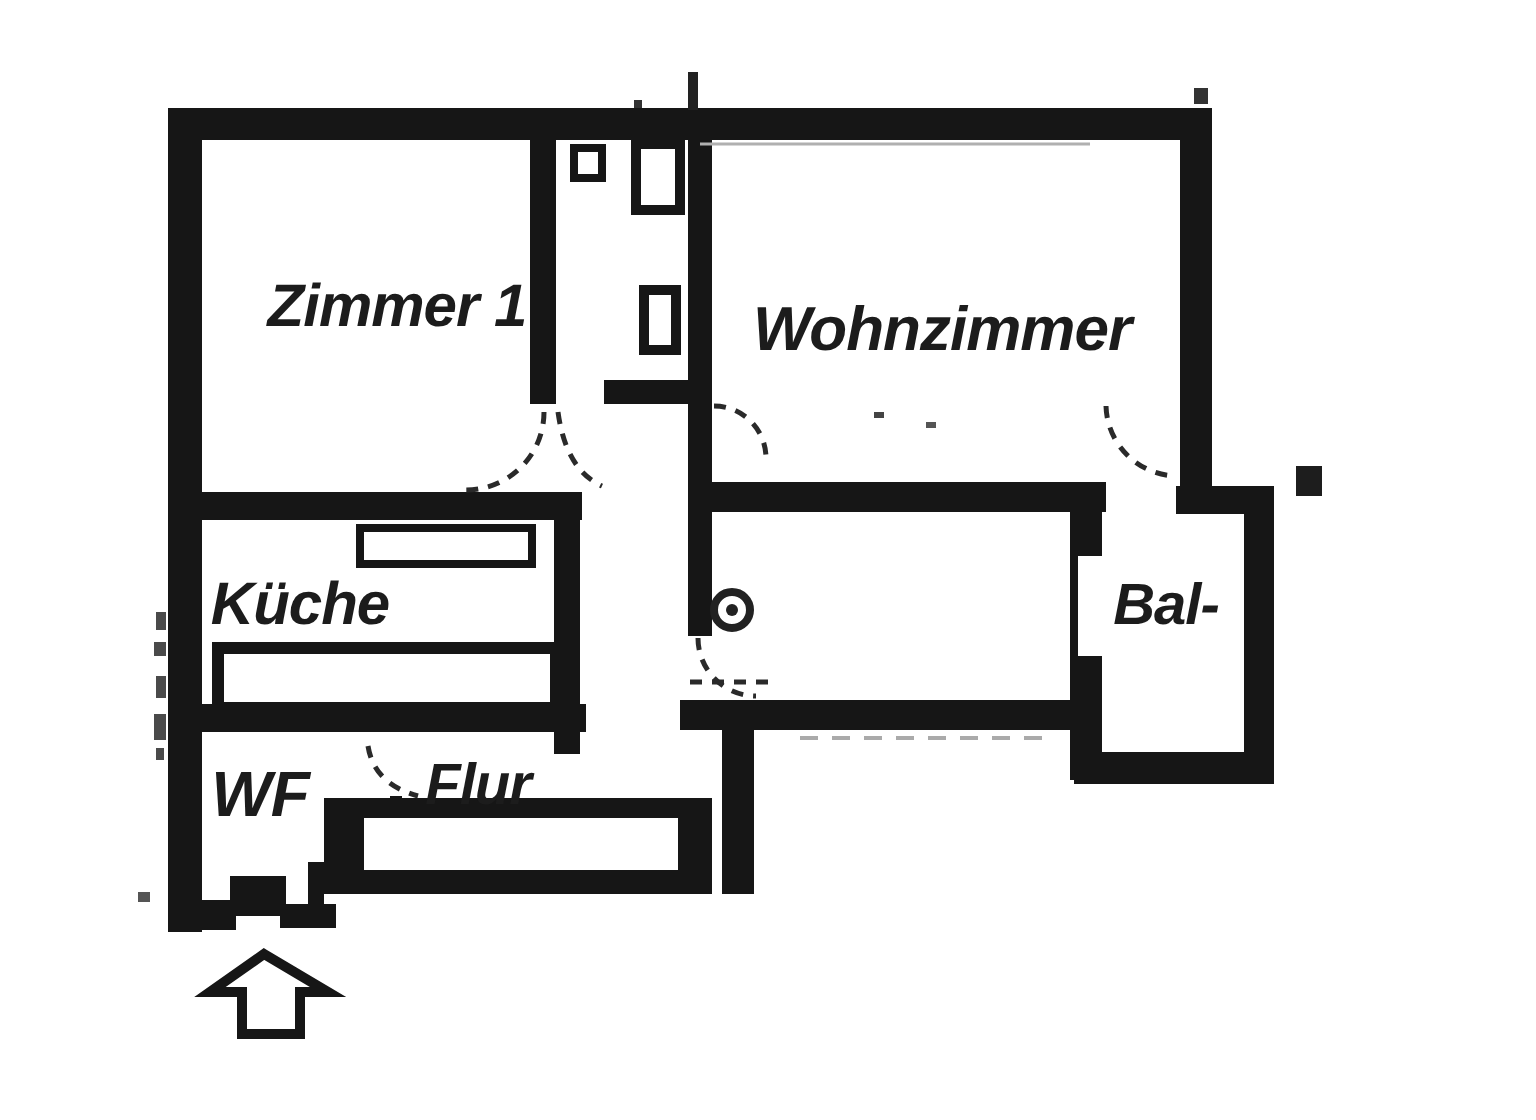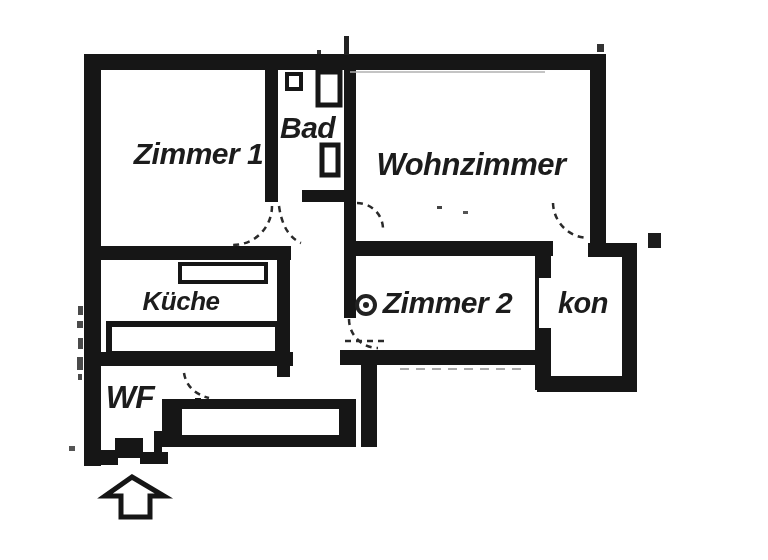--- a/index.html
+++ b/index.html
@@ -12,21 +12,21 @@
   }
   .plan-svg{position:absolute;left:0;top:0;}
   .lbl{
     position:absolute;font-weight:bold;color:var(--ink);
     text-align:center;letter-spacing:-0.5px;white-space:nowrap;
     -webkit-user-select:none;user-select:none;
   }
   .lbl-zimmer1   {left:126px;top:137px;width:145px;font-size:30px;}
   .lbl-bad       {left:280px;top:111px;width:55px; font-size:30px;}
   .lbl-wohnzimmer{left:376px;top:126px;width:190px;font-size:31px;margin-top:21px;}
-  .lbl-kueche    {left:104px;top:286px;width:92px; font-size:26px;margin-left:31px;}
+  .lbl-kueche    {left:104px;top:286px;width:92px; font-size:30px;}
   .lbl-zimmer2   {left:375px;top:286px;width:145px;font-size:30px;}
   .lbl-balkon    {left:551px;top:286px;width:64px; font-size:29px;line-height:35px;}
   .lbl-wf        {left:105px;top:379px;width:50px; font-size:32px;}
   .lbl-flur      {left:209px;top:377px;width:60px; font-size:29px;}
   .lbl-einbau    {left:183px;top:410px;width:155px;font-size:19px;line-height:25px;letter-spacing:0;}
 </style>
 </head>
 <body>
 
 <div class="canvas">
@@ -97,22 +97,21 @@
       <rect x="78" y="374" width="4" height="6"></rect>
       <rect x="69" y="446" width="6" height="5" fill="#555555"></rect>
       <rect x="437" y="206" width="5" height="3" fill="#444444"></rect>
       <rect x="463" y="211" width="5" height="3" fill="#555555"></rect>
     </g>
     <path d="M400,369 L528,369" stroke="#aaaaaa" stroke-width="2" stroke-dasharray="9 7" fill="none"></path>
     <path d="M350,72 L545,72" stroke="#b0b0b0" stroke-width="1.5" fill="none"></path>
   </svg>
 
   <div class="lbl lbl-zimmer1">Zimmer 1</div>
-  <div class="lbl lbl-bad">Bad</div>
   <div class="lbl lbl-wohnzimmer">Wohnzimmer</div>
   <div class="lbl lbl-kueche">Küche</div>
-  <div class="lbl lbl-zimmer2">Zimmer 2</div>
   <div class="lbl lbl-balkon">
-    <div>kon</div>
+    <div>Bal-</div>
   </div>
   <div class="lbl lbl-wf">WF</div>
+  <div class="lbl lbl-flur">Flur</div>
 
 </div>
 
 </body></html>

